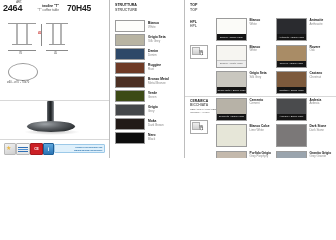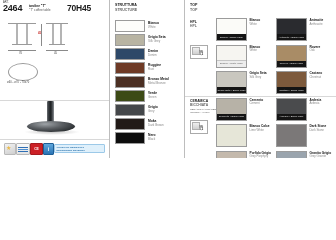--- a/index.html
+++ b/index.html
@@ -6,21 +6,21 @@
   body{
     width:336px;height:158px;overflow:hidden;
     background:#ffffff;
     font-family:"Liberation Sans", sans-serif;
     color:#1a1a1a;
     -webkit-font-smoothing:none;
   }
   .sheet{position:relative;width:336px;height:158px;}
 
   
-  .left{position:absolute;left:0;top:0;width:109px;height:158px;}
+  .left{position:absolute;left:0;top:0;width:109px;height:158px;text-align:right;}
   .hdr{position:absolute;left:0;top:0;width:109px;height:17px;
        border-bottom:1px solid #bdbdbd;background:#fff;}
   .art{position:absolute;left:3px;top:1px;}
   .art-lbl{font-size:2.6px;letter-spacing:.1px;color:#333;line-height:3px;text-transform:uppercase;}
   .art-num{font-size:9px;font-weight:bold;line-height:9.5px;letter-spacing:-.2px;}
   .name{position:absolute;left:29px;top:4px;width:30px;font-size:3.2px;line-height:4.2px;font-weight:bold;}
   .name .it{color:#111;}
   .name .en{color:#555;font-weight:normal;}
   .dim{position:absolute;left:67px;top:3px;font-size:8.5px;font-weight:bold;letter-spacing:-.2px;}
 

